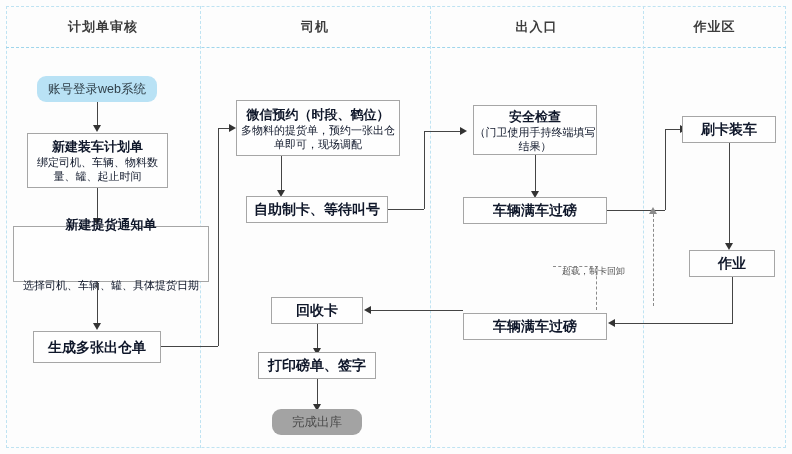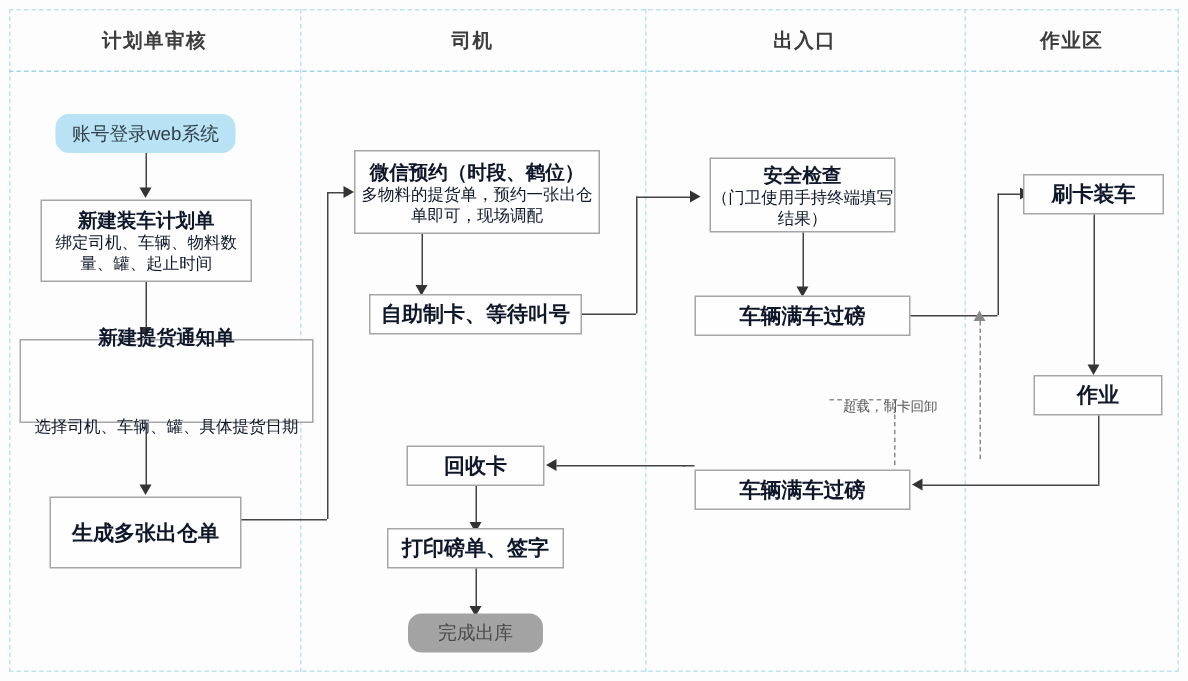--- a/index.html
+++ b/index.html
@@ -88,21 +88,21 @@
   <div class="arw down" style="left:92.5px;top:218px;"></div>
 
   <div class="node" style="left:13px;top:226px;width:196px;height:56px;gap:45px;">
     <div class="t1">新建提货通知单</div>
     <div class="t2">选择司机、车辆、罐、具体提货日期</div>
   </div>
 
   <div class="ln v" style="left:97px;top:282px;height:43px;"></div>
   <div class="arw down" style="left:92.5px;top:323px;"></div>
 
-  <div class="node single" style="left:33px;top:331px;width:128px;height:48px;">
+  <div class="node single" style="left:33px;top:331px;width:128px;height:32px;">
     <div class="t1">生成多张出仓单</div>
   </div>
 
   <div class="ln h" style="left:161px;top:346px;width:57px;"></div>
   <div class="ln v" style="left:218px;top:128px;height:218px;"></div>
   <div class="ln h" style="left:218px;top:128px;width:13px;"></div>
   <div class="arw right" style="left:229px;top:123.5px;"></div>
 
   <div class="node" style="left:236px;top:100px;width:164px;height:56px;">
     <div class="t1">微信预约（时段、鹤位）</div>

